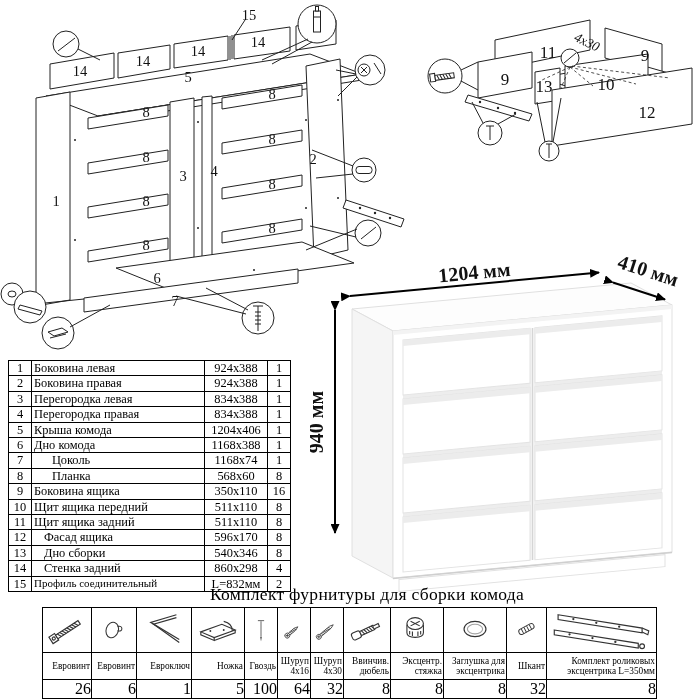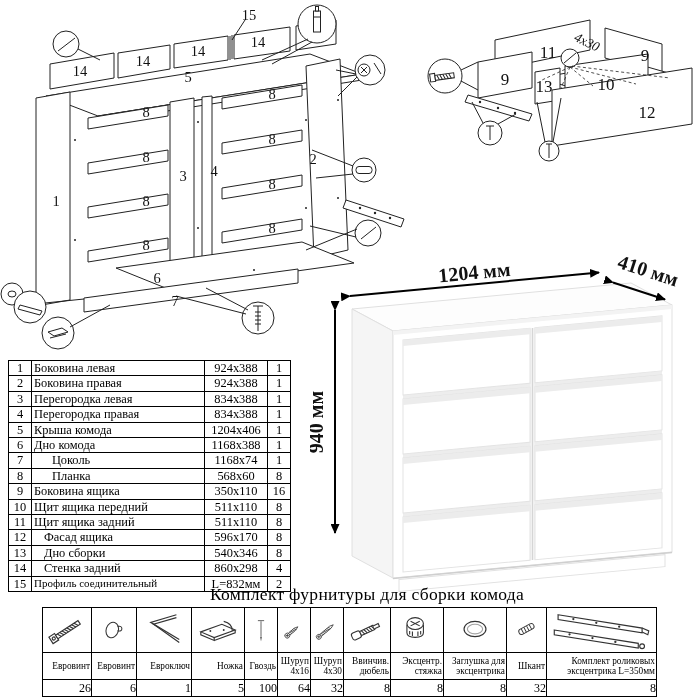--- a/index.html
+++ b/index.html
@@ -24,21 +24,21 @@
   .ind1{padding-left:12px !important}
   .ind2{padding-left:20px !important}
   .small{font-size:11px}
   
   .hwtitle{position:absolute;left:57px;top:584px;width:620px;text-align:center;font-size:17.5px;
            letter-spacing:.3px}
   .hw{position:absolute;left:42px;top:607px;table-layout:fixed;text-align:right}
   .hw td{border:1px solid #000;padding:0;overflow:hidden}
   .hw .ic{height:44px;vertical-align:middle}
   .hw .nm{font-size:9.3px;line-height:1.12;height:24px;vertical-align:middle;padding:1px}
-  .hw .q{font-size:12px;height:16px}
+  .hw .q{font-size:16px;height:16px}
   .hw svg{margin:0 auto}
   .hwi{stroke:#333;stroke-width:1.2;fill:#fff}
   .hwi2{stroke:#333;stroke-width:1.2;fill:none}
 </style>
 </head>
 <body>
 
 <svg class="abs" style="left:0;top:0" width="420" height="360" viewBox="0 0 420 360">
 
   <polygon class="ln" points="50,64 114,53 114,78 50,89"></polygon>

